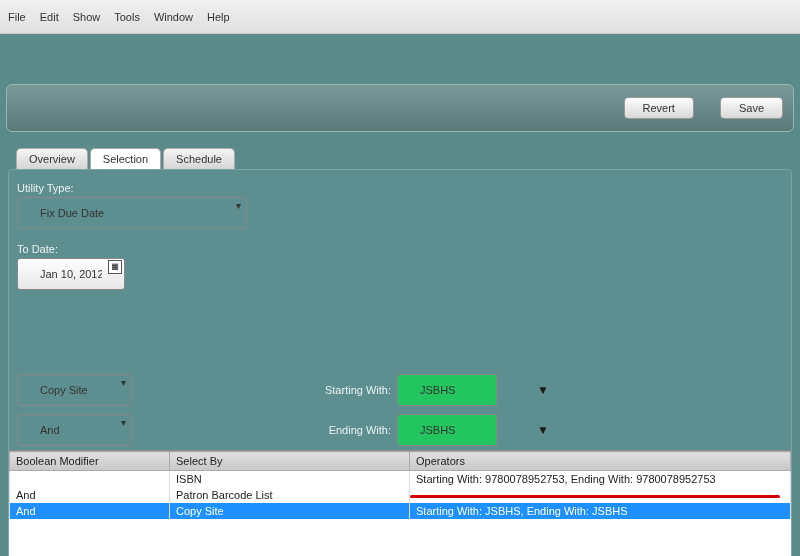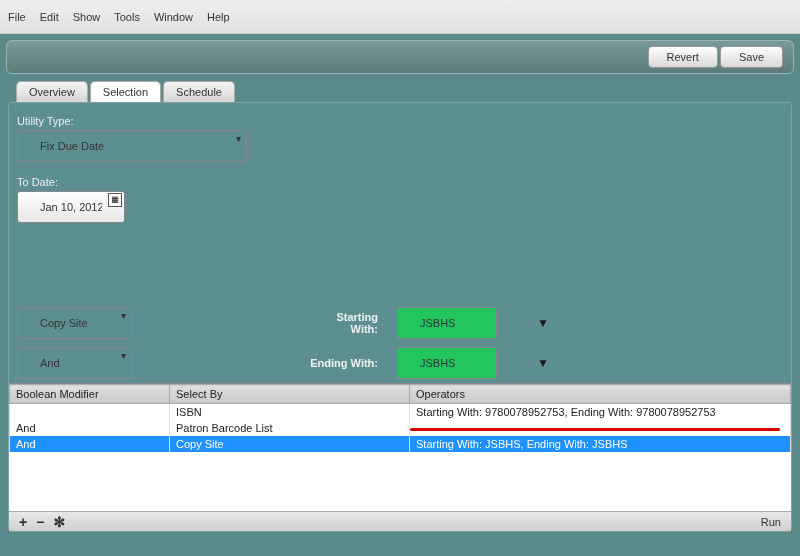--- a/index.html
+++ b/index.html
@@ -4,25 +4,25 @@
 <style>
   * { box-sizing: border-box; margin: 0; padding: 0; font-family: Arial, sans-serif; }
   body { width: 800px; height: 556px; overflow: hidden; background: #5a8a8a; position: relative; }
 
   
   .menubar { background: linear-gradient(#f0f0f0, #e0e0e0); height: 34px; display: flex; align-items: center; padding: 0 8px; gap: 14px; font-size: 11px; color: #333; border-bottom: 1px solid #ccc; }
   .menubar span { cursor: default; }
 
   
   .toolbar-wrap { padding: 6px; }
-  .toolbar { background: linear-gradient(#7a9a9a, #5a7a7a); border: 1px solid #9ab5b5; border-radius: 6px; height: 34px; display: flex; justify-content: flex-end; align-items: center; padding: 0 10px; gap: 2px; }
+  .toolbar { background: linear-gradient(#7a9a9a, #5a7a7a); border: 1px solid #9ab5b5; border-radius: 6px; height: 48px; display: flex; justify-content: flex-end; align-items: center; padding: 0 10px; gap: 26px; margin-top: 44px; }
   .btn { background: linear-gradient(#fdfdfd, #d8d8d8); border: 1px solid #999; border-radius: 4px; font-size: 11px; padding: 4px 18px; color: #333; cursor: pointer; }
 
   
-  .tabs { display: flex; margin-left: 16px; margin-top: 1px; }
+  .tabs { display: flex; margin-left: 16px; margin-top: 10px; }
   .tab { background: linear-gradient(#f5f5f5, #d5d5d5); border: 1px solid #aaa; border-bottom: none; border-radius: 5px 5px 0 0; padding: 4px 12px; font-size: 11px; color: #333; margin-right: 2px; cursor: pointer; }
   .tab.active { background: #fff; }
 
   
   .panel { background: #5e8f90; margin: 0 8px; border: 1px solid #7aa5a5; border-radius: 4px; padding: 12px 8px 0 8px; height: 430px; position: relative; }
 
   .lbl { color: #eaf2f2; font-size: 11px; display: block; margin-bottom: 3px; }
   .select, .dateinp, .txtinp {
     background: linear-gradient(#fff, #e6e6e6);
     border: 1px solid #888; border-radius: 3px;
@@ -35,21 +35,21 @@
   .select-wrap::after { content: "▾"; position: absolute; right: 6px; top: 3px; font-size: 10px; color: #333; pointer-events:none; }
 
   .dateinp { width: 108px; }
   .date-wrap { position: relative; display: inline-block; }
   .date-wrap .cal { position: absolute; right: 3px; top: 2px; width: 14px; height: 14px; border:1px solid #555; background:#fff; font-size:8px; text-align:center; line-height:12px; }
 
   .row { margin-bottom: 14px; }
   .spacer { height: 70px; }
 
   .form-grid { display: grid; grid-template-columns: 290px 90px 140px 30px; align-items: center; row-gap: 8px; }
-  .rlabel { text-align: right; color: #eaf2f2; font-size: 11px; padding-right: 19px; font-weight: bold; }
+  .rlabel { text-align: right; color: #eaf2f2; font-size: 11px; padding-right: 6px; }
   .txtinp { width: 100px; background:#22c55e; }
   .arrow { color: #1a1a1a; font-size: 12px; cursor:pointer; }
 
   
   .table-wrap { position: absolute; left: 0; right: 0; bottom: 20px; top: 280px; background: #fff; border-top: 1px solid #888; }
   table { width: 100%; border-collapse: collapse; font-size: 11px; }
   thead th { background: linear-gradient(#e0e0e0, #c8c8c8); text-align: left; padding: 3px 6px; border: 1px solid #aaa; color: #222; font-weight: normal; }
   tbody td { padding: 2px 6px; border-left: 1px solid #ddd; border-right: 1px solid #ddd; color: #222; }
   tbody tr.selected td { background: #1e90ff; color: #fff; }
   .redstrike { position: relative; }

